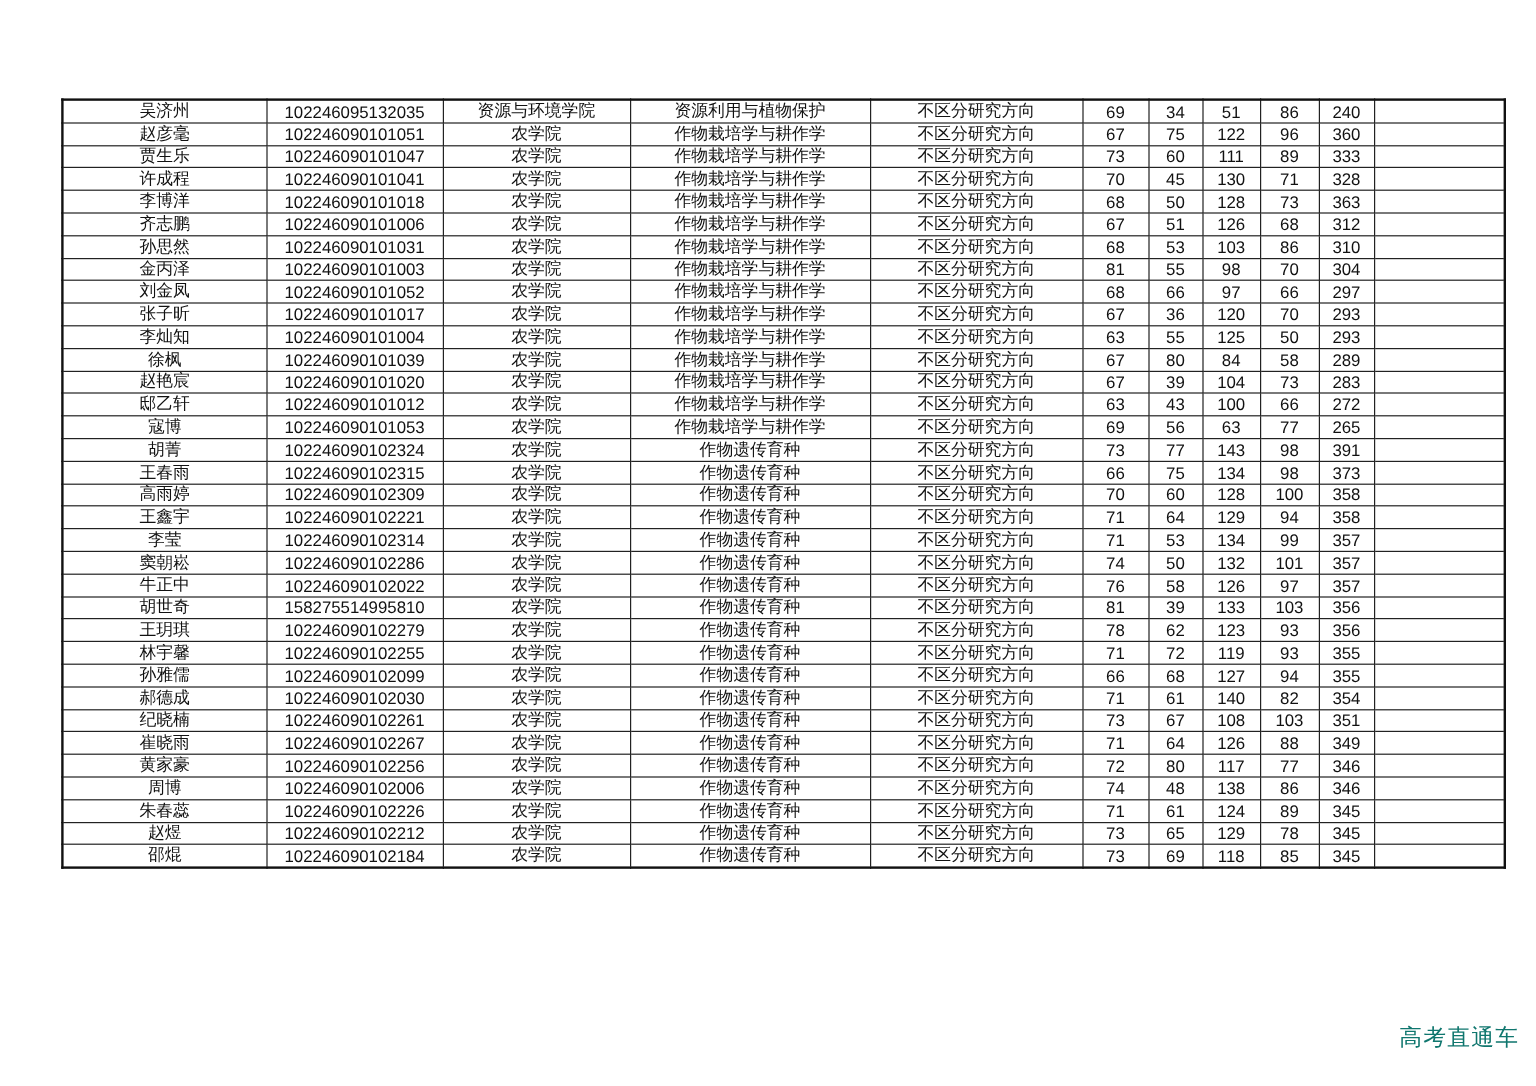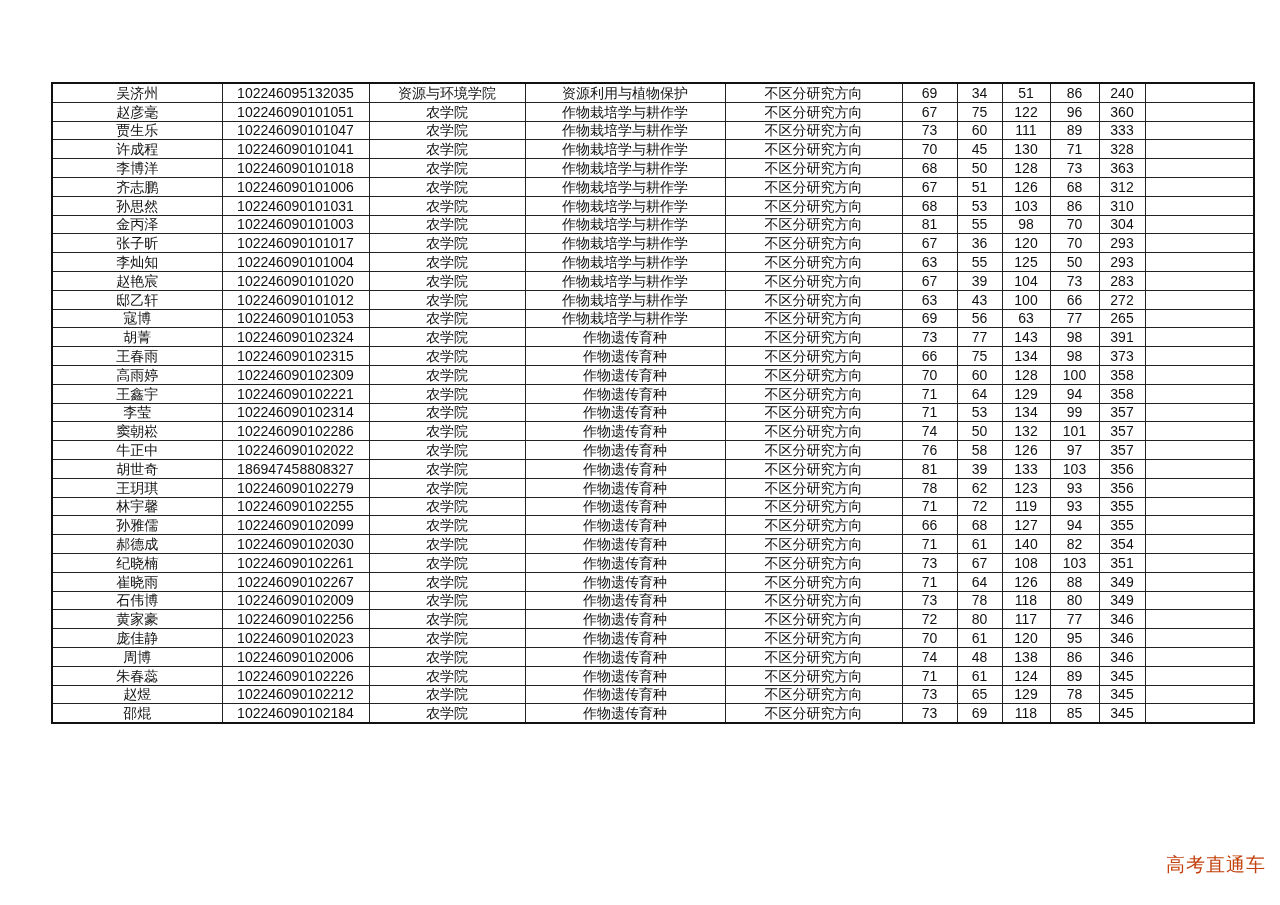--- a/index.html
+++ b/index.html
@@ -6,21 +6,21 @@
   body { width:1280px; height:905px; position:relative; overflow:hidden;
          font-family: "Liberation Sans", "DejaVu Sans", sans-serif; color:#111; }
   .page { position:absolute; left:16px; top:0; width:1280px; height:836px; background:#fff; }
   table.grid { position:absolute; left:35px; top:82px; border-collapse:collapse;
                table-layout:fixed; width:1202px; border:2px solid #111; }
   table.grid td { border:1px solid #222; height:17.8px; padding:0; text-align:center;
                   vertical-align:middle; font-size:14px; line-height:16px; white-space:nowrap; overflow:hidden; }
   table.grid tr { border-bottom:1.5px solid #111; }
   td.cn { font-family: "DejaVu Sans", sans-serif; font-size:13.5px; }
   td.num { font-family: "Liberation Sans", sans-serif; font-size:14px; }
-  .watermark { position:absolute; right:30px; top:852px; font-size:19px; color:#c2410c;
+  .watermark { position:absolute; right:30px; top:852px; font-size:19px; color:#0f766e;
                font-family:"DejaVu Sans", sans-serif; letter-spacing:1px;text-align:center; }
 </style>
 </head>
 <body>
 
 <div class="page">
   <table class="grid">
     <colgroup>
       <col style="width:170px">
       <col style="width:147px">
@@ -140,20 +140,33 @@
     <td class="cn">作物栽培学与耕作学</td>
     <td class="cn">不区分研究方向</td>
     <td class="num">81</td>
     <td class="num">55</td>
     <td class="num">98</td>
     <td class="num">70</td>
     <td class="num">304</td>
     <td class="num"></td>
   </tr>
 
+  <tr>
+    <td class="cn">刘金凤</td>
+    <td class="num">102246090101052</td>
+    <td class="cn">农学院</td>
+    <td class="cn">作物栽培学与耕作学</td>
+    <td class="cn">不区分研究方向</td>
+    <td class="num">68</td>
+    <td class="num">66</td>
+    <td class="num">97</td>
+    <td class="num">66</td>
+    <td class="num">297</td>
+    <td class="num"></td>
+  </tr>
 
   <tr>
     <td class="cn">张子昕</td>
     <td class="num">102246090101017</td>
     <td class="cn">农学院</td>
     <td class="cn">作物栽培学与耕作学</td>
     <td class="cn">不区分研究方向</td>
     <td class="num">67</td>
     <td class="num">36</td>
     <td class="num">120</td>
@@ -169,20 +182,33 @@
     <td class="cn">作物栽培学与耕作学</td>
     <td class="cn">不区分研究方向</td>
     <td class="num">63</td>
     <td class="num">55</td>
     <td class="num">125</td>
     <td class="num">50</td>
     <td class="num">293</td>
     <td class="num"></td>
   </tr>
 
+  <tr>
+    <td class="cn">徐枫</td>
+    <td class="num">102246090101039</td>
+    <td class="cn">农学院</td>
+    <td class="cn">作物栽培学与耕作学</td>
+    <td class="cn">不区分研究方向</td>
+    <td class="num">67</td>
+    <td class="num">80</td>
+    <td class="num">84</td>
+    <td class="num">58</td>
+    <td class="num">289</td>
+    <td class="num"></td>
+  </tr>
 
 
   <tr>
     <td class="cn">赵艳宸</td>
     <td class="num">102246090101020</td>
     <td class="cn">农学院</td>
     <td class="cn">作物栽培学与耕作学</td>
     <td class="cn">不区分研究方向</td>
     <td class="num">67</td>
     <td class="num">39</td>
@@ -315,21 +341,21 @@
     <td class="num">76</td>
     <td class="num">58</td>
     <td class="num">126</td>
     <td class="num">97</td>
     <td class="num">357</td>
     <td class="num"></td>
   </tr>
 
   <tr>
     <td class="cn">胡世奇</td>
-    <td class="num">186947458808327</td>
+    <td class="num">158275514995810</td>
     <td class="cn">农学院</td>
     <td class="cn">作物遗传育种</td>
     <td class="cn">不区分研究方向</td>
     <td class="num">81</td>
     <td class="num">39</td>
     <td class="num">133</td>
     <td class="num">103</td>
     <td class="num">356</td>
     <td class="num"></td>
   </tr>
@@ -411,61 +437,35 @@
     <td class="cn">作物遗传育种</td>
     <td class="cn">不区分研究方向</td>
     <td class="num">71</td>
     <td class="num">64</td>
     <td class="num">126</td>
     <td class="num">88</td>
     <td class="num">349</td>
     <td class="num"></td>
   </tr>
 
-  <tr>
-    <td class="cn">石伟博</td>
-    <td class="num">102246090102009</td>
-    <td class="cn">农学院</td>
-    <td class="cn">作物遗传育种</td>
-    <td class="cn">不区分研究方向</td>
-    <td class="num">73</td>
-    <td class="num">78</td>
-    <td class="num">118</td>
-    <td class="num">80</td>
-    <td class="num">349</td>
-    <td class="num"></td>
-  </tr>
 
   <tr>
     <td class="cn">黄家豪</td>
     <td class="num">102246090102256</td>
     <td class="cn">农学院</td>
     <td class="cn">作物遗传育种</td>
     <td class="cn">不区分研究方向</td>
     <td class="num">72</td>
     <td class="num">80</td>
     <td class="num">117</td>
     <td class="num">77</td>
     <td class="num">346</td>
     <td class="num"></td>
   </tr>
 
-  <tr>
-    <td class="cn">庞佳静</td>
-    <td class="num">102246090102023</td>
-    <td class="cn">农学院</td>
-    <td class="cn">作物遗传育种</td>
-    <td class="cn">不区分研究方向</td>
-    <td class="num">70</td>
-    <td class="num">61</td>
-    <td class="num">120</td>
-    <td class="num">95</td>
-    <td class="num">346</td>
-    <td class="num"></td>
-  </tr>
 
   <tr>
     <td class="cn">周博</td>
     <td class="num">102246090102006</td>
     <td class="cn">农学院</td>
     <td class="cn">作物遗传育种</td>
     <td class="cn">不区分研究方向</td>
     <td class="num">74</td>
     <td class="num">48</td>
     <td class="num">138</td>

